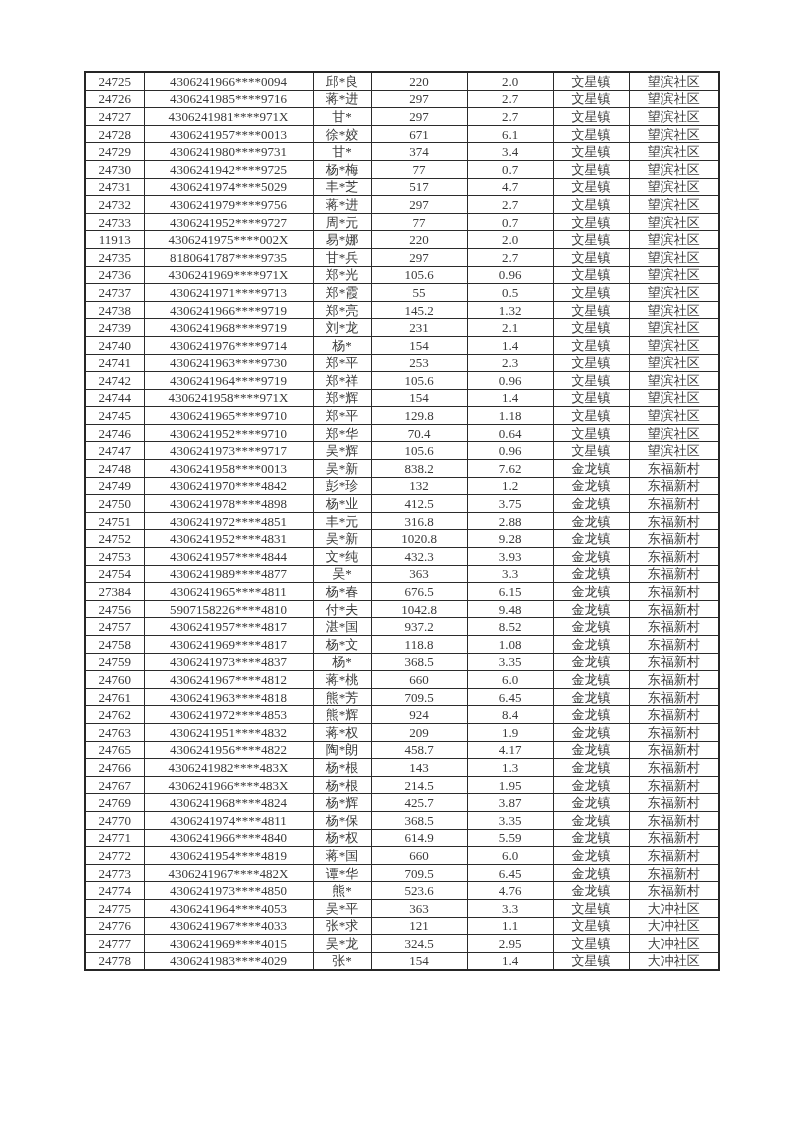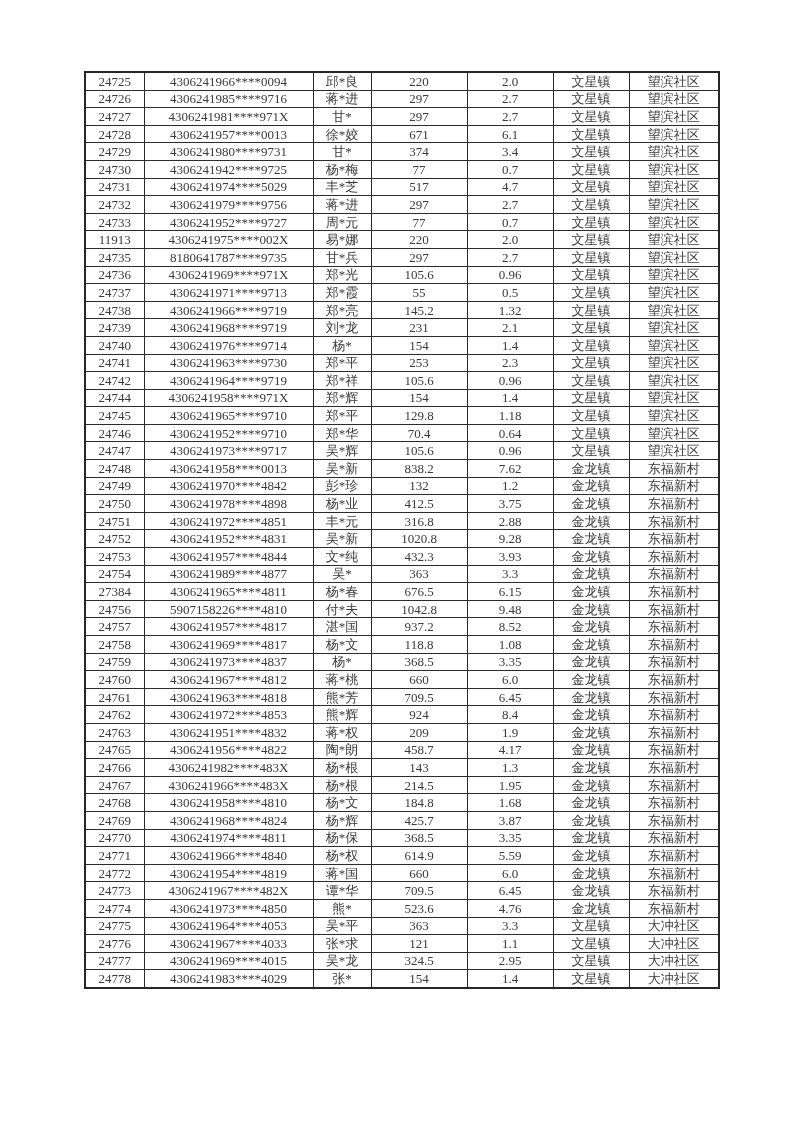--- a/index.html
+++ b/index.html
@@ -426,29 +426,20 @@
         <tr>
           <td>24767</td>
           <td>4306241966****483X</td>
           <td>杨*根</td>
           <td>214.5</td>
           <td>1.95</td>
           <td>金龙镇</td>
           <td>东福新村</td>
         </tr>
         <tr>
-          <td>24768</td>
-          <td>4306241958****4810</td>
-          <td>杨*文</td>
-          <td>184.8</td>
-          <td>1.68</td>
-          <td>金龙镇</td>
-          <td>东福新村</td>
-        </tr>
-        <tr>
           <td>24769</td>
           <td>4306241968****4824</td>
           <td>杨*辉</td>
           <td>425.7</td>
           <td>3.87</td>
           <td>金龙镇</td>
           <td>东福新村</td>
         </tr>
         <tr>
           <td>24770</td>

